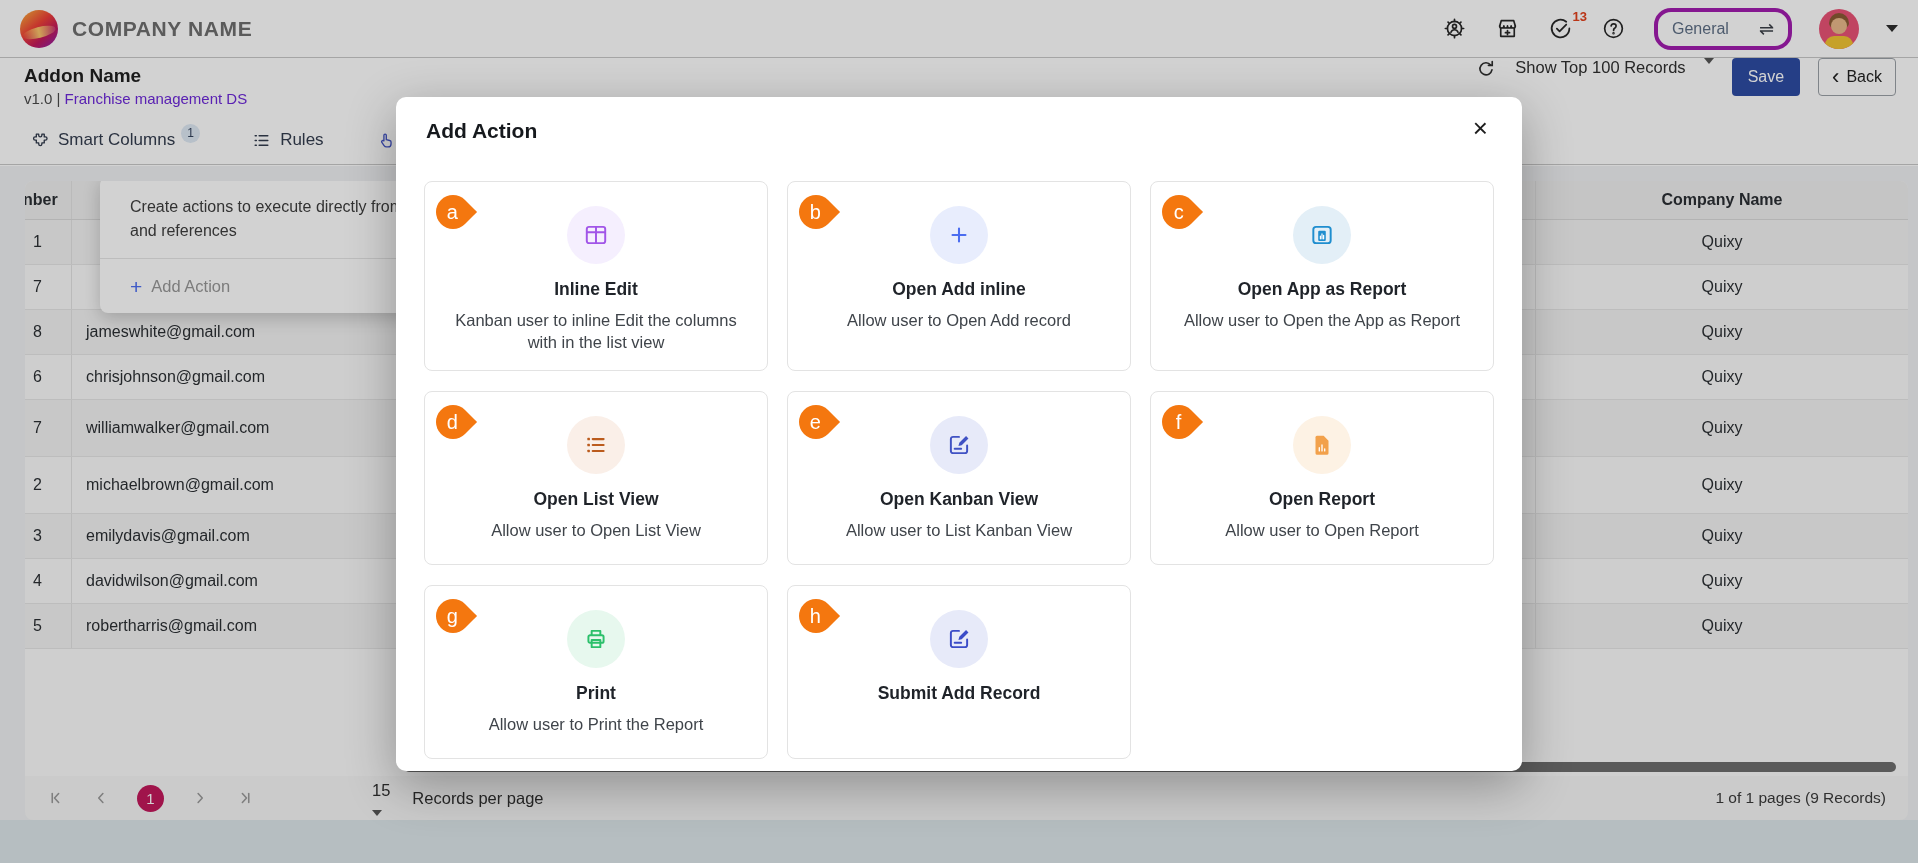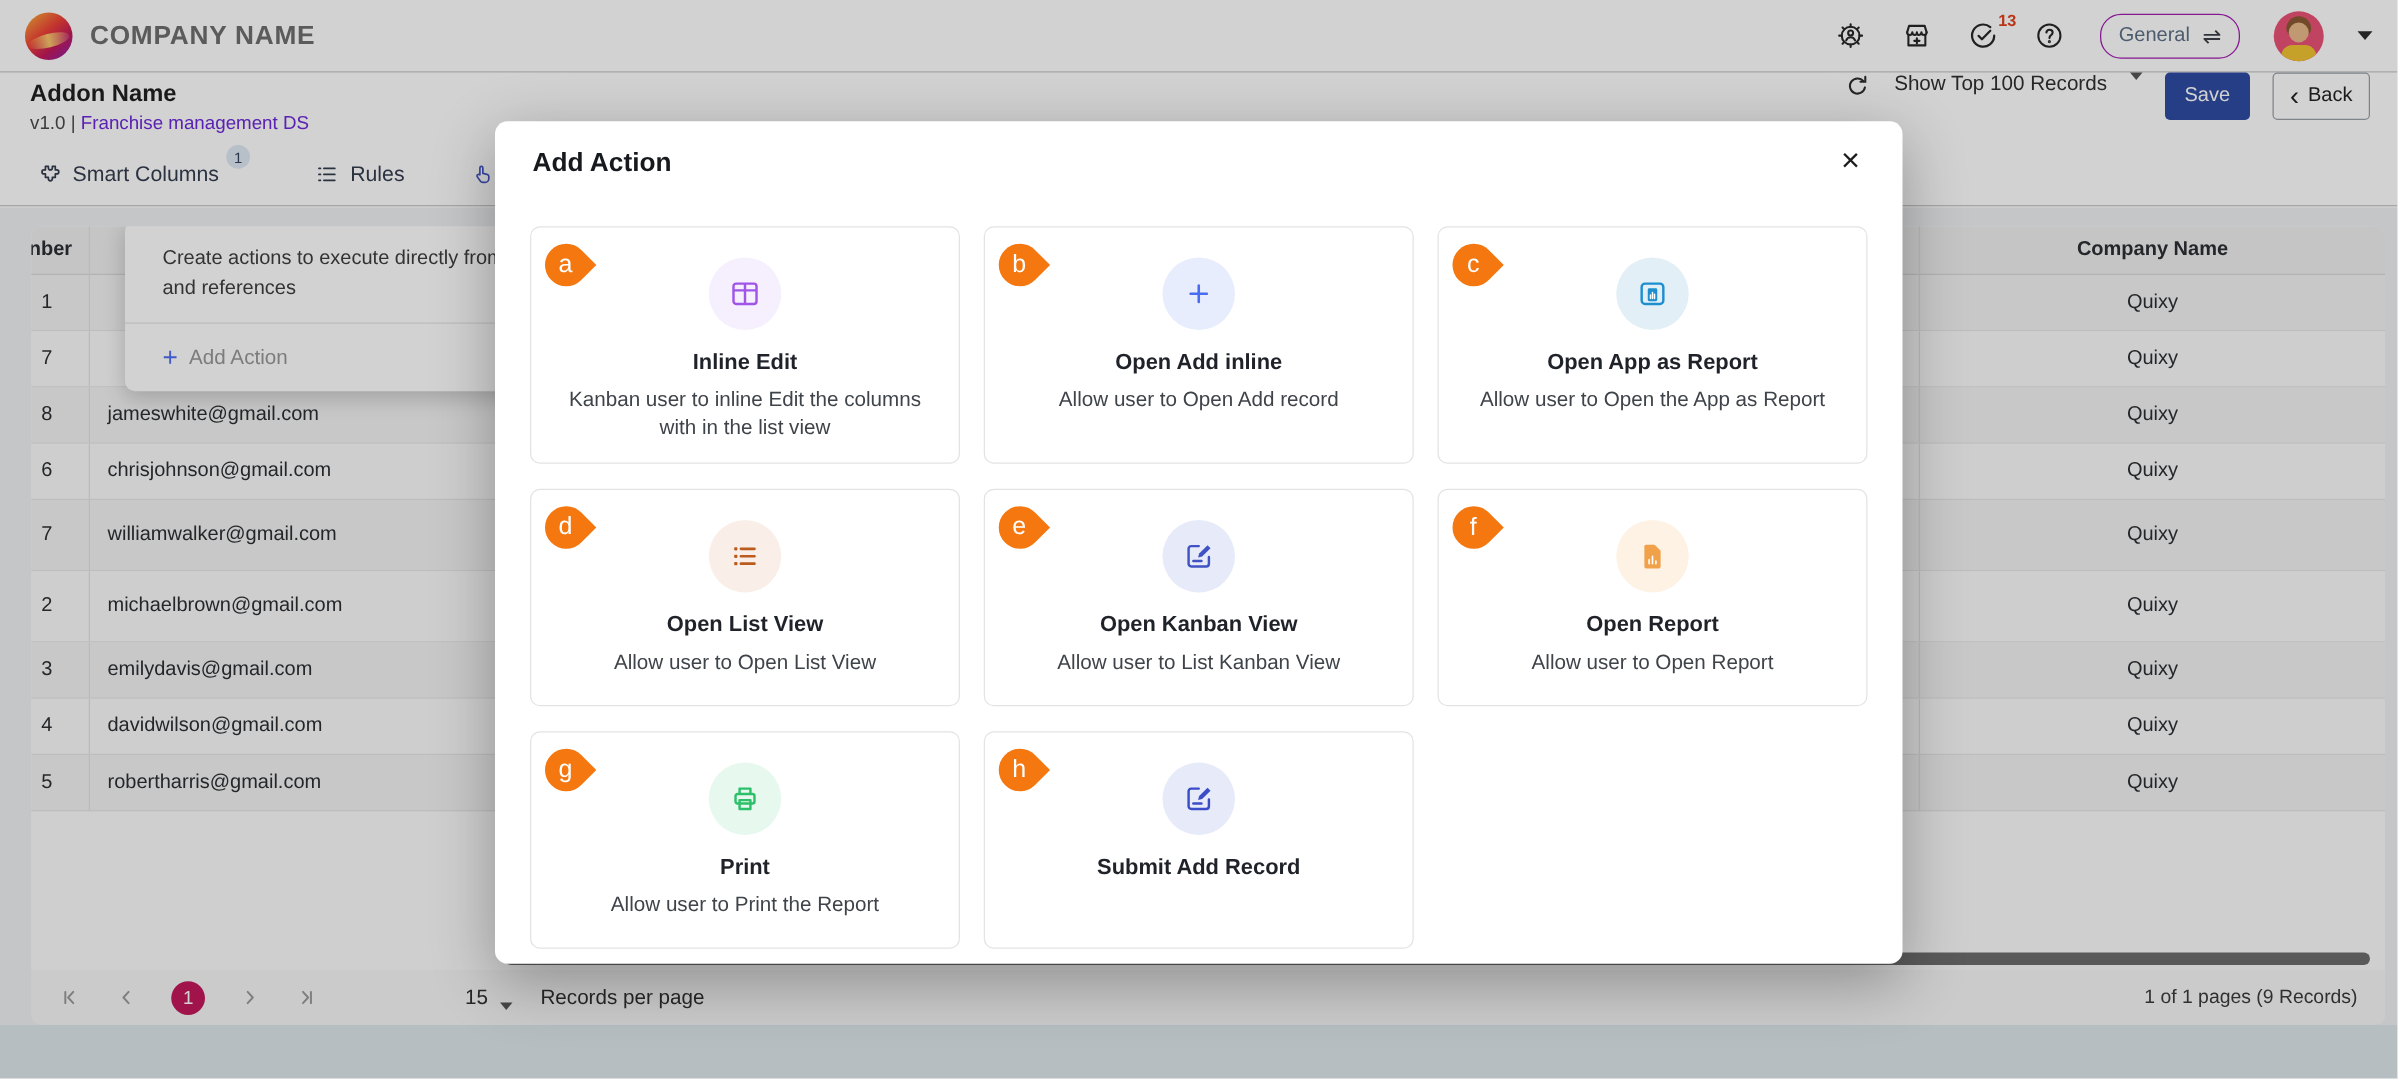--- a/index.html
+++ b/index.html
@@ -12,21 +12,21 @@
   .topbar{position:absolute;top:0;left:0;right:0;height:57px;background:#fff;
           display:flex;align-items:center;padding:0 20px;box-sizing:border-box;}
   .logo{position:relative;width:38px;height:38px;border-radius:50%;
         background:linear-gradient(140deg,#f7a03a 8%,#ef4136 42%,#c2185b 68%,#8e24aa 96%);overflow:hidden;flex:0 0 auto;}
   .logo::after{content:"";position:absolute;left:2px;top:17px;width:34px;height:11px;border-radius:50%;
         background:linear-gradient(90deg,rgba(255,255,255,0),rgba(255,214,110,.9),rgba(255,255,255,.12));transform:rotate(-14deg);}
   .company{margin-left:14px;font-size:21px;font-weight:700;color:#6e6e6e;letter-spacing:.6px;}
   .topicons{margin-left:auto;display:flex;align-items:center;gap:27px;}
   .ticon{position:relative;width:26px;height:26px;color:#262626;display:flex;align-items:center;justify-content:center;}
   .badge{position:absolute;top:-7px;right:-13px;font-size:13px;font-weight:700;}
-  .pill{display:flex;align-items:center;gap:10px;border:1px solid #a21caf;border-radius:17px;
+  .pill{display:flex;align-items:center;gap:30px;border:4px solid #a21caf;border-radius:17px;
         height:34px;padding:0 14px;color:#5d6e85;font-size:16px;}
   .swap{font-size:18px;color:#3a3f47;}
   .avatar{position:relative;width:40px;height:40px;border-radius:50%;background:#ea5276;overflow:hidden;flex:0 0 auto;}
   .avatar .hair{position:absolute;top:4px;left:10px;width:20px;height:15px;border-radius:10px 10px 5px 5px;background:#8a5a33;}
   .avatar .face{position:absolute;top:9px;left:12px;width:16px;height:16px;border-radius:50%;background:#e9b98a;}
   .avatar .body{position:absolute;bottom:-3px;left:6px;width:28px;height:16px;border-radius:9px 9px 0 0;background:#f1c431;}
   .caret{width:0;height:0;border-left:6px solid transparent;border-right:6px solid transparent;border-top:7px solid #2c2c2c;}
   .caret.sm{border-left-width:5px;border-right-width:5px;border-top-width:6px;border-top-color:#555;}
 
   
@@ -40,21 +40,21 @@
   .showtop{font-size:16.5px;color:#2f2f2f;}
   .btn-save{height:38px;padding:0 16px;border-radius:4px;color:#fff;font-size:16px;font-weight:500;
             display:flex;align-items:center;border:none;}
   .btn-back{height:38px;padding:0 13px;border-radius:4px;background:#fff;border:1px solid #9aa0a6;
             color:#222;font-size:16px;display:flex;align-items:center;gap:7px;}
   .backchv{font-size:22px;line-height:1;color:#222;}
 
   
   .tabbar{position:absolute;top:116px;left:0;right:0;height:49px;background:#fff;border-bottom:1px solid #c9c9c9;
           box-sizing:border-box;display:flex;align-items:center;gap:52px;padding-left:30px;}
-  .tab{display:flex;gap:9px;font-size:17px;font-weight:500;color:#333c4e;}
+  .tab{display:flex;align-items:center;gap:9px;font-size:17px;font-weight:500;color:#333c4e;}
   .tab.active{color:#4556c8;}
   .tab .tbadge{font-size:12px;color:#33425c;background:#dfe9f5;border-radius:50%;width:19px;height:19px;
                display:flex;align-items:center;justify-content:center;margin:-14px 0 0 -3px;}
 
   
   .content{position:absolute;top:166px;left:0;right:0;height:654px;background:#eff1f3;}
   .tbody{position:absolute;left:25px;top:15px;right:10px;height:595px;background:#fcfcfc;border-radius:8px 8px 0 0;overflow:hidden;}
   .thead{display:flex;height:38px;align-items:center;background:#efefef;border-bottom:1px solid #d9d9d9;
          font-weight:700;color:#2a2e33;font-size:16px;}
   .trow{display:flex;align-items:center;height:44px;border-bottom:1px solid #e6e6e6;font-size:16px;color:#2b2f33;background:#fbfbfb;}
@@ -76,21 +76,21 @@
             display:flex;align-items:center;padding-left:30px;gap:9px;box-sizing:border-box;}
   .pop-plus{color:#4d6ef2;font-size:21px;line-height:1;}
   .pop-lbl{color:#979797;font-size:16.5px;}
 
   
   .pagebar{position:absolute;left:25px;top:610px;right:10px;height:44px;background:#f7f7f7;
            border-radius:0 0 8px 8px;display:flex;align-items:center;padding:0 22px;box-sizing:border-box;}
   .pgico{color:#9a9a9a;display:flex;align-items:center;}
   .pgroup{display:flex;align-items:center;gap:27px;}
   .pgcircle{width:27px;height:27px;border-radius:50%;color:#fff;font-size:15px;display:flex;align-items:center;justify-content:center;}
-  .psize{margin-left:118px;display:flex;align-items:flex-end;gap:10px;font-size:16.5px;color:#2f2f2f;}
+  .psize{margin-left:118px;display:flex;align-items:flex-start;gap:10px;font-size:16.5px;color:#2f2f2f;flex-direction:column;}
   .plabel{margin-left:22px;font-size:16.5px;color:#2f2f2f;}
   .psummary{margin-left:auto;font-size:15.5px;color:#3a3a3a;}
 
   .bottomstrip{position:absolute;left:0;right:0;bottom:0;height:43px;background:#dde7eb;}
 
   
   .modal{position:absolute;left:396px;top:97px;width:1126px;height:674px;background:#fff;border-radius:10px;
          box-shadow:0 14px 50px rgba(0,0,0,.30);z-index:60;box-sizing:border-box;}
   .m-title{position:absolute;left:30px;top:22px;font-size:21px;font-weight:700;color:#16191d;}
   .m-close{position:absolute;right:34px;top:18px;font-size:26px;color:#1c1c1c;line-height:1;cursor:pointer;}

